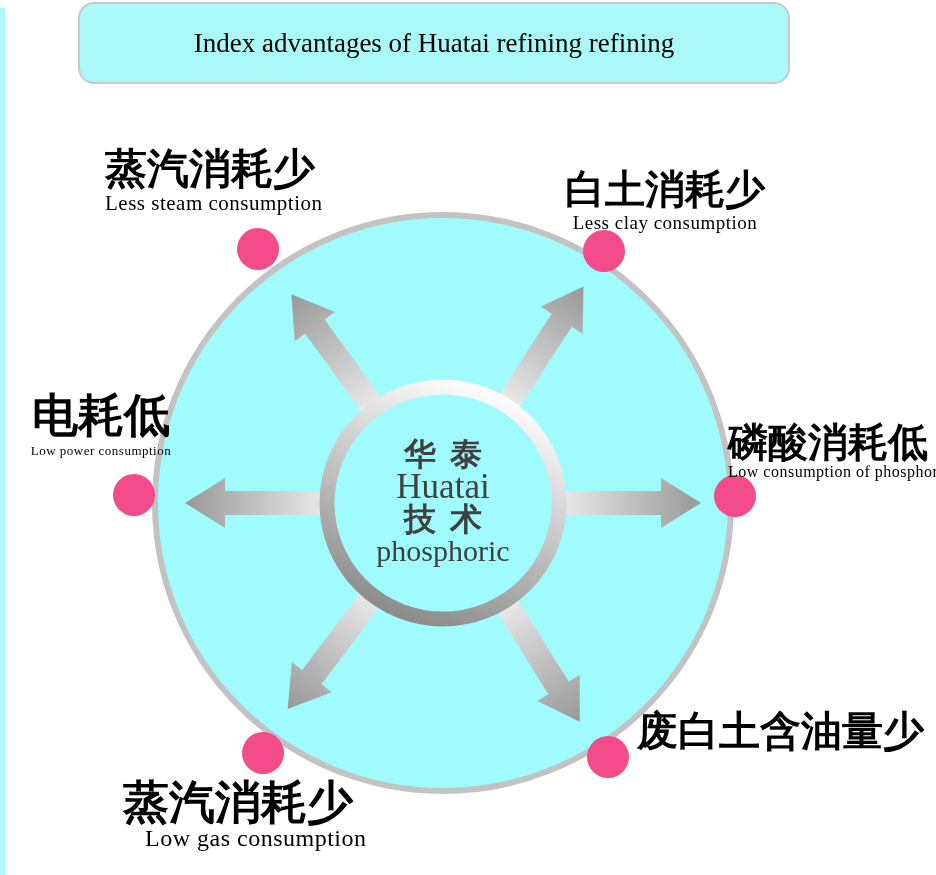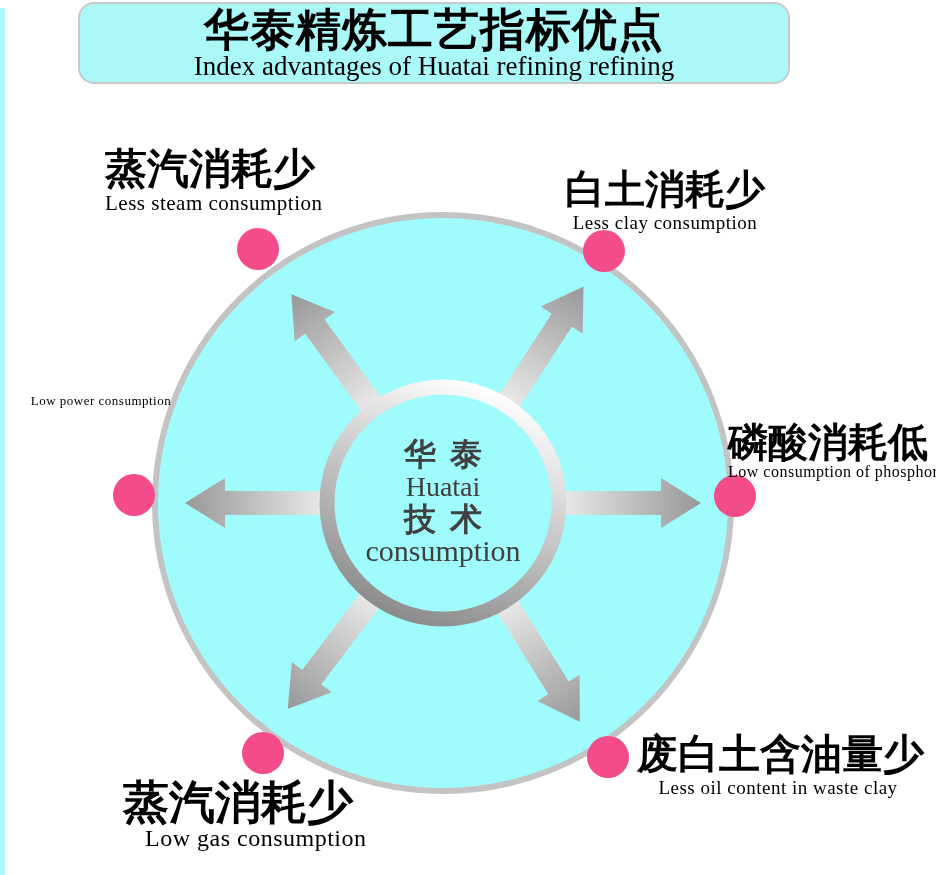--- a/index.html
+++ b/index.html
@@ -21,21 +21,21 @@
   }
   .banner .zh{font-size:45px;font-weight:bold;color:#000;line-height:1.06;letter-spacing:1px;white-space:nowrap;}
   .banner .en{font-family:"Liberation Serif",serif;font-size:27px;color:#000;line-height:1.0;white-space:nowrap;}
 
   svg.diagram{position:absolute;left:0;top:0;}
 
   .hub-text{
     position:absolute;left:328px;top:438px;width:230px;text-align:center;color:#404040;
   }
   .hub-text .zh{font-size:32px;font-weight:bold;line-height:32px;letter-spacing:14px;text-indent:14px;white-space:nowrap;}
-  .hub-text .en1{font-family:"Liberation Serif",serif;font-size:28px;line-height:33px;}
+  .hub-text .en1{font-family:"Liberation Serif",serif;font-size:35px;line-height:33px;}
   .hub-text .en2{font-family:"Liberation Serif",serif;font-size:30px;line-height:31px;}
 
   .adv{position:absolute;color:#000;}
   .adv .zh{font-weight:bold;white-space:nowrap;}
   .adv .en{font-family:"Liberation Serif",serif;white-space:nowrap;letter-spacing:0.5px;}
 
   .adv-steam{left:105px;top:146px;text-align:left;}
   .adv-steam .zh{font-size:42px;line-height:46px;}
   .adv-steam .en{font-size:21px;line-height:22px;}
 
@@ -45,36 +45,35 @@
 
   .adv-power{left:5px;top:390px;width:192px;text-align:center;}
   .adv-power .zh{font-size:46px;line-height:50px;}
   .adv-power .en{font-size:13px;line-height:22px;}
 
   .adv-phosphoric{left:728px;top:421px;text-align:left;}
   .adv-phosphoric .zh{font-size:40px;line-height:42px;}
   .adv-phosphoric .en{font-size:16px;line-height:18px;}
 
   .adv-wasteclay{left:637px;top:708px;width:282px;text-align:center;}
-  .adv-wasteclay .zh{font-size:41px;line-height:46px;margin-top:23px;}
+  .adv-wasteclay .zh{font-size:41px;line-height:46px;}
   .adv-wasteclay .en{font-size:19px;line-height:22px;}
 
   .adv-gas{left:123px;top:777px;text-align:left;}
   .adv-gas .zh{font-size:46px;line-height:50px;}
   .adv-gas .en{font-size:24px;line-height:22px;margin-left:22px;}
 </style>
 </head>
 <body>
 
 <div class="canvas">
 
   <div class="left-strip"></div>
 
   <div class="banner">
-    <div class="zh">华泰精炼工艺指标优点</div>
     <div class="en">Index advantages of Huatai refining refining</div>
   </div>
 
   <svg class="diagram" width="936" height="875" viewBox="0 0 936 875">
     <defs>
       <linearGradient id="ringGrad" x1="70%" y1="0%" x2="30%" y2="100%">
         <stop offset="0" style="stop-color:var(--ring-light)"></stop>
         <stop offset="1" style="stop-color:var(--ring-dark)"></stop>
       </linearGradient>
       <linearGradient id="arrowGrad" gradientUnits="userSpaceOnUse" x1="112" y1="0" x2="258" y2="0">
@@ -115,45 +114,45 @@
       <circle cx="134" cy="495" r="21" style="fill:var(--pink)"></circle>
       <circle cx="263" cy="753" r="21" style="fill:var(--pink)"></circle>
       <circle cx="608" cy="757" r="21" style="fill:var(--pink)"></circle>
     </g>
   </svg>
 
   <div class="hub-text">
     <div class="zh">华泰</div>
     <div class="en1">Huatai</div>
     <div class="zh">技术</div>
-    <div class="en2">consumption</div>
+    <div class="en2">phosphoric</div>
   </div>
 
   <div class="adv adv-steam">
     <div class="zh">蒸汽消耗少</div>
     <div class="en">Less steam consumption</div>
   </div>
 
   <div class="adv adv-clay">
     <div class="zh">白土消耗少</div>
     <div class="en">Less clay consumption</div>
   </div>
 
   <div class="adv adv-power">
+    <div class="zh">电耗低</div>
     <div class="en">Low power consumption</div>
   </div>
 
   <div class="adv adv-phosphoric">
     <div class="zh">磷酸消耗低</div>
     <div class="en">Low consumption of phosphoric acid</div>
   </div>
 
   <div class="adv adv-wasteclay">
     <div class="zh">废白土含油量少</div>
-    <div class="en">Less oil content in waste clay</div>
   </div>
 
   <div class="adv adv-gas">
     <div class="zh">蒸汽消耗少</div>
     <div class="en">Low gas consumption</div>
   </div>
 
 </div>
 
 </body></html>

